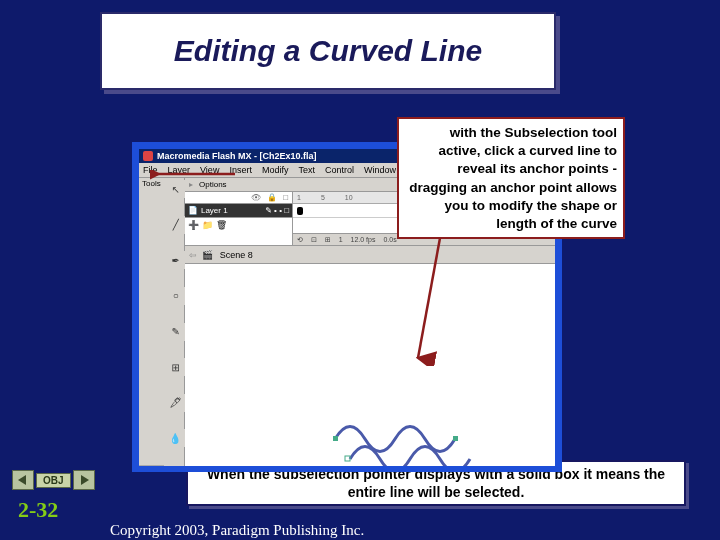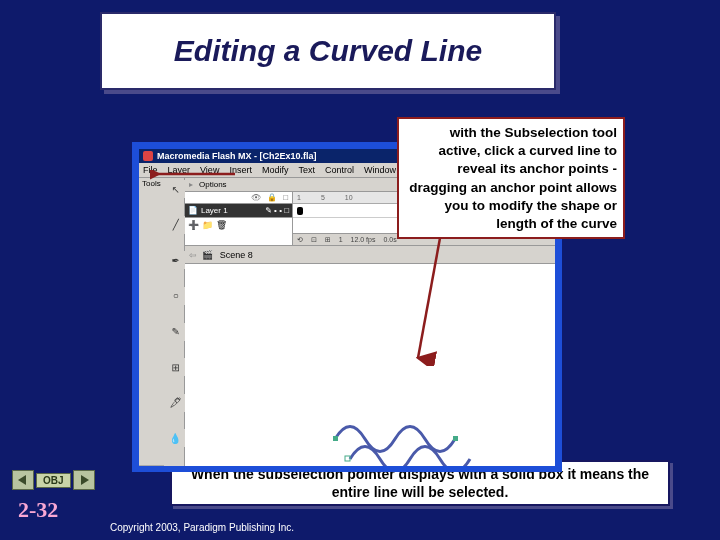--- a/index.html
+++ b/index.html
@@ -214,21 +214,21 @@
     flex: 1;
     background: #fff;
     position: relative;
   }
   .arrow-pointer {
     position: absolute;
     z-index: 6;
   }
   .bottom-callout {
     position: absolute;
-    left: 170px;
+    left: 186px;
     top: 460px;
     width: 500px;
     height: 46px;
     background: #fff;
     border: 2px solid #171760;
     box-shadow: 3px 3px 0 #4a4a8a;
     display: flex;
     align-items: center;
     justify-content: center;
     text-align: center;
@@ -261,30 +261,30 @@
     font-size: 10px;
     font-weight: bold;
     color: #2a3a1a;
   }
   .slide-number {
     position: absolute;
     left: 18px;
     top: 497px;
     font-size: 22px;
     font-weight: bold;
-    color: #f9a8d4;
+    color: #84cc16;
     font-family: 'Times New Roman', serif;
   }
   .copyright {
     position: absolute;
     left: 110px;
     top: 522px;
-    font-size: 10px;
+    font-size: 15px;
     color: #fff;
-    font-family: Liberation Sans, sans-serif;
+    font-family: Liberation Serif, serif;
   }
 </style>
 </head>
 <body>
 
 <div class="title-box">
   <div class="title-text">Editing a Curved Line</div>
 </div>
 
 <div class="screenshot-area">

